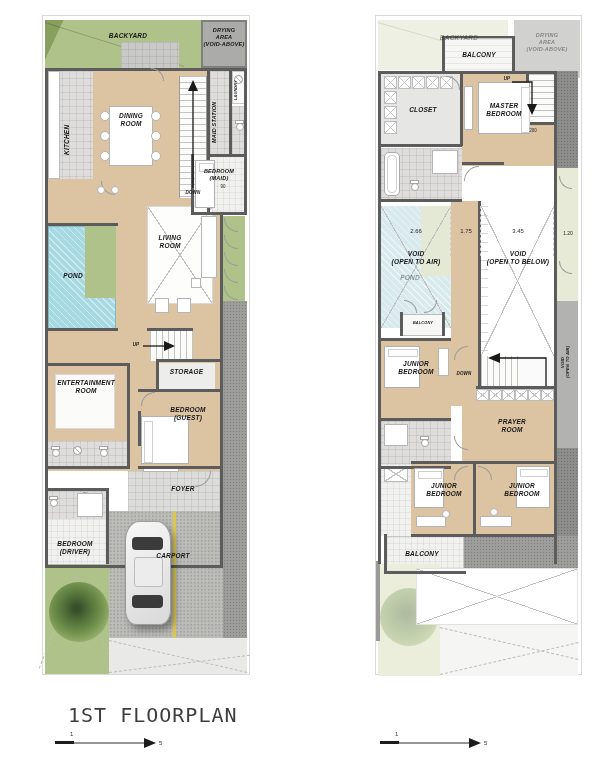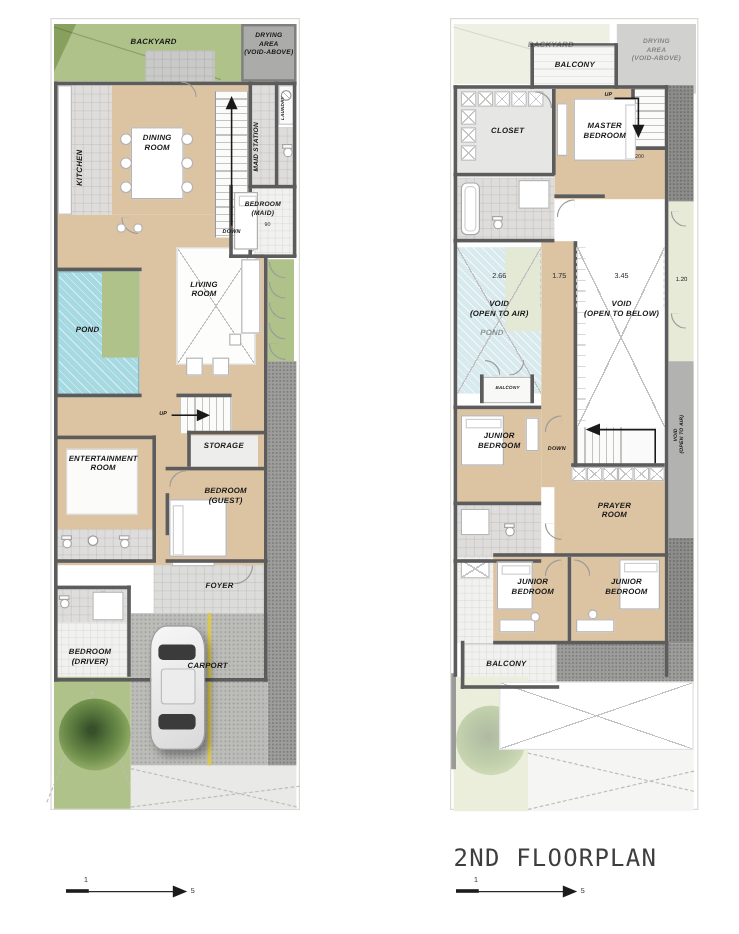--- a/index.html
+++ b/index.html
@@ -405,31 +405,31 @@
 (OPEN TO AIR)</div>
     <div class="lbl" style="left:108px;top:402px;width:56px;">PRAYER
 ROOM</div>
     <div class="lbl" style="left:40px;top:466px;width:56px;">JUNIOR
 BEDROOM</div>
     <div class="lbl" style="left:118px;top:466px;width:56px;">JUNIOR
 BEDROOM</div>
     <div class="lbl" style="left:18px;top:534px;width:56px;">BALCONY</div>
   </div>
 
+  <div class="title" style="left:68px;top:703px;">1ST FLOORPLAN</div>
   <div class="abs" style="left:55px;top:731px;width:120px;height:24px;">
     <div class="sb-num" style="left:15px;top:0px;">1</div>
     <div class="sb-seg" style="left:0px;top:10px;width:19px;height:3px;"></div>
     <svg style="left:18px;top:6px;" width="84" height="12">
       <line x1="0" y1="6" x2="75" y2="6" stroke="#2a2a2a" stroke-width="1"></line>
       <polygon points="83,6 71,1 71,11" fill="#1c1c1c"></polygon>
     </svg>
     <div class="sb-num" style="left:104px;top:9px;">5</div>
   </div>
 
-  <div class="title" style="left:378px;top:703px;">2ND FLOORPLAN</div>
   <div class="abs" style="left:380px;top:731px;width:120px;height:24px;">
     <div class="sb-num" style="left:15px;top:0px;">1</div>
     <div class="sb-seg" style="left:0px;top:10px;width:19px;height:3px;"></div>
     <svg style="left:18px;top:6px;" width="84" height="12">
       <line x1="0" y1="6" x2="75" y2="6" stroke="#2a2a2a" stroke-width="1"></line>
       <polygon points="83,6 71,1 71,11" fill="#1c1c1c"></polygon>
     </svg>
     <div class="sb-num" style="left:104px;top:9px;">5</div>
   </div>
 

